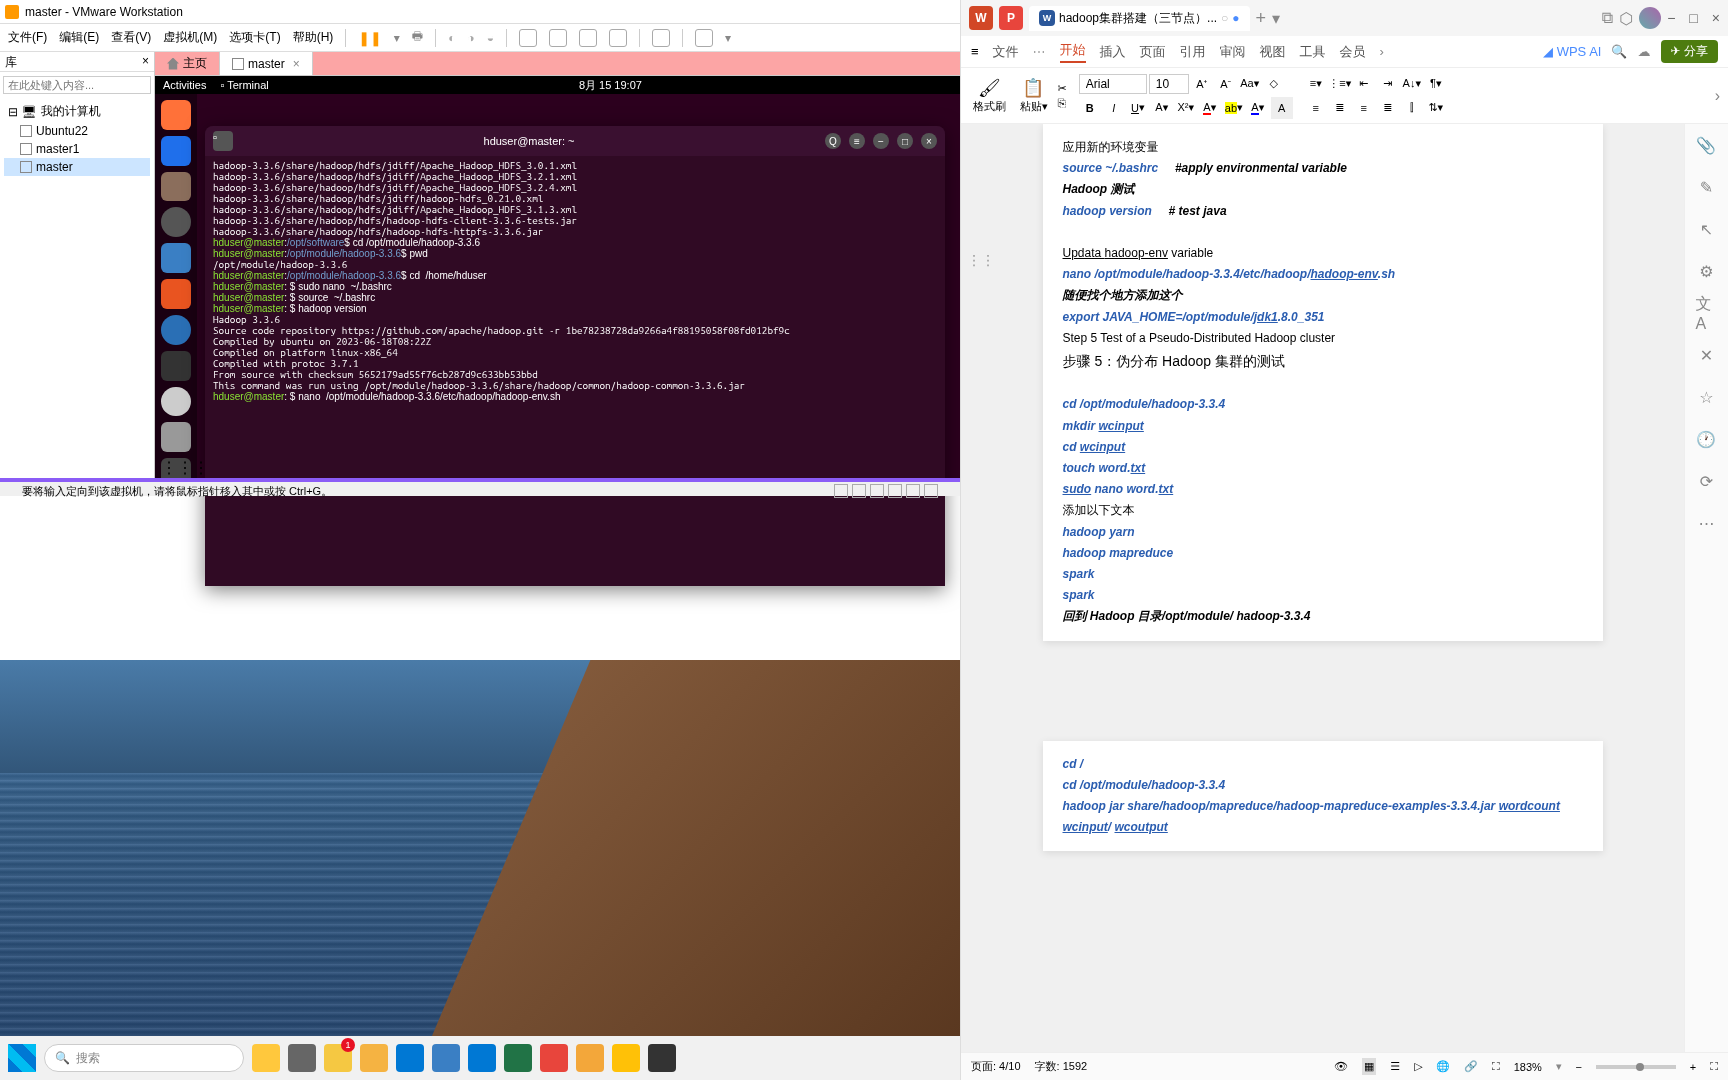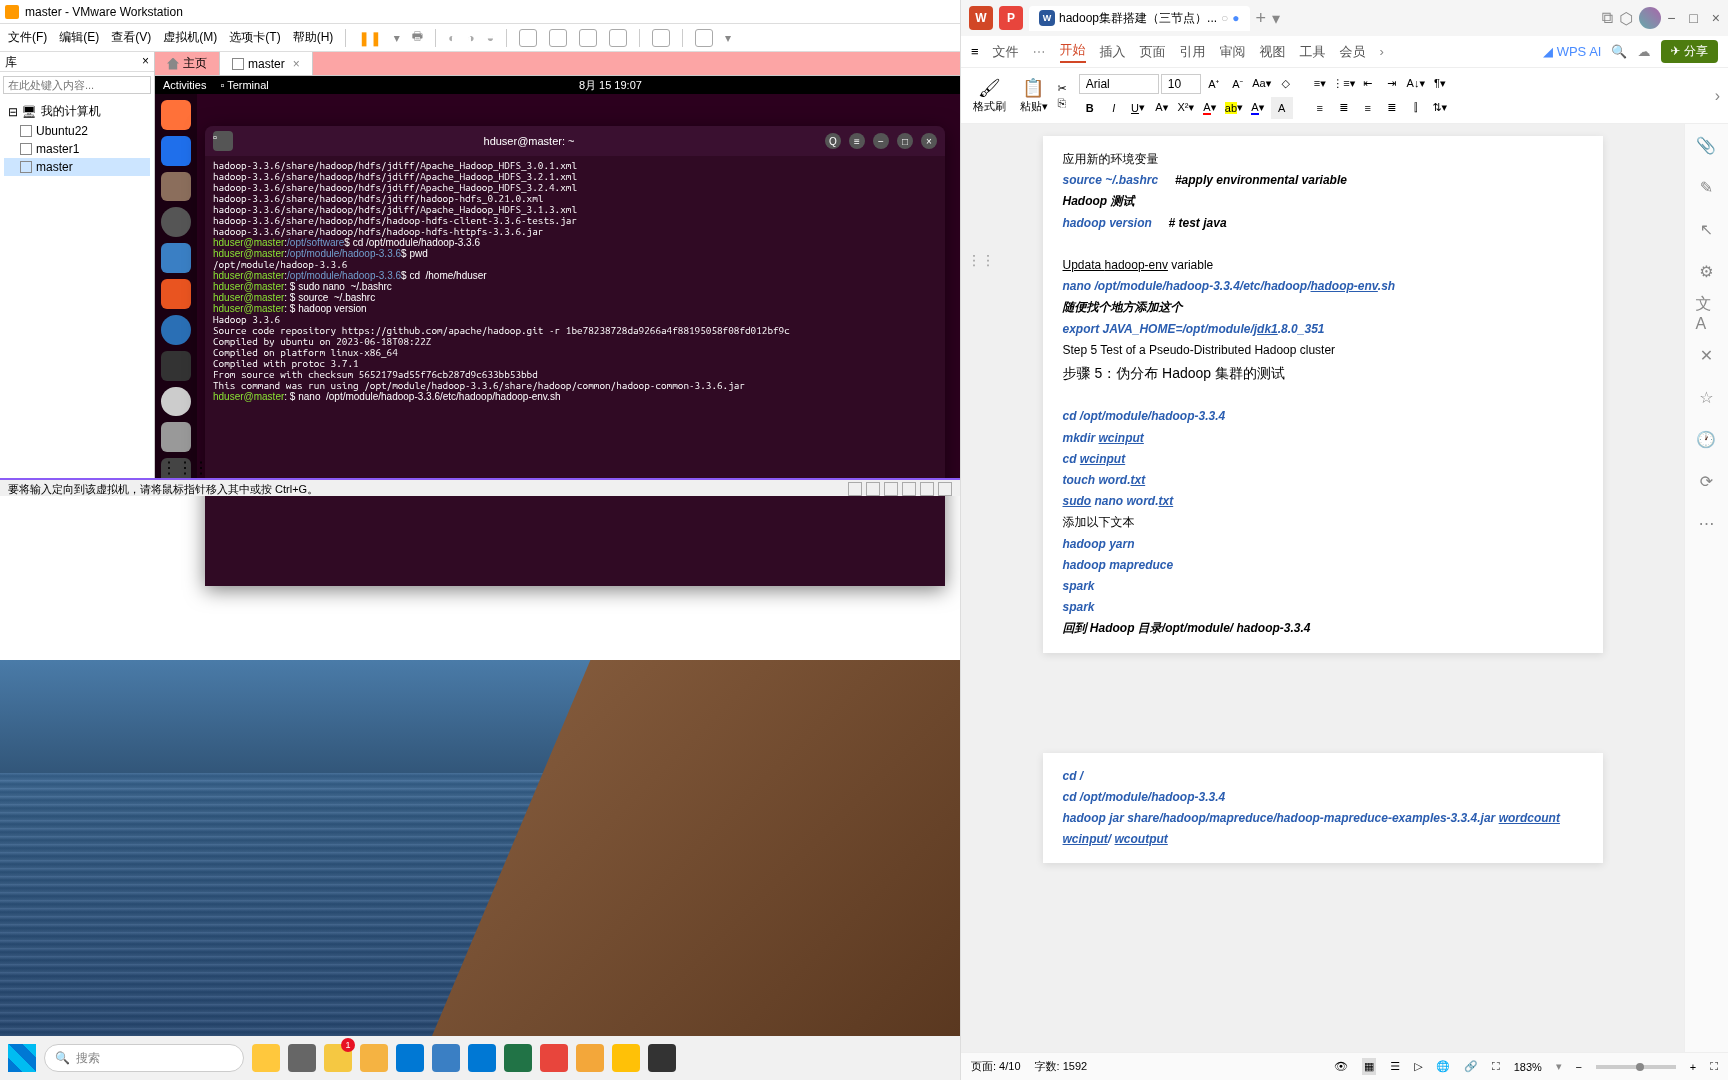--- a/index.html
+++ b/index.html
@@ -54,21 +54,21 @@
 .term-titlebar { height: 30px; background: #3a1030; border-radius: 8px 8px 0 0; display: flex; align-items: center; justify-content: space-between; padding: 0 8px; color: #fff; font-size: 11px; }
 .term-titlebar .left-ico { width: 20px; height: 20px; background: #555; border-radius: 4px; }
 .term-titlebar .title { flex: 1; text-align: center; }
 .term-titlebar .controls { display: flex; gap: 8px; }
 .term-titlebar .wc { width: 16px; height: 16px; background: #555; border-radius: 50%; display: flex; align-items: center; justify-content: center; font-size: 10px; }
 .term-body { padding: 4px 8px; font-family: 'Ubuntu Mono', 'Courier New', monospace; font-size: 10px; color: #fff; line-height: 1.1; white-space: pre; overflow: hidden; }
 .tg { color: #8ae234; }
 .tw { color: #fff; }
 .tb { color: #729fcf; }
 
-.vmware-status { position: absolute; bottom: 0; left: 0; right: 0; height: 18px; background: #f0f0f0; border-top: 2px solid #8b5cf6; font-size: 11px; padding: 2px 8px; display: flex; justify-content: space-between; }
+.vmware-status { position: absolute; bottom: 0; left: 0; right: 0; height: 18px; background: #f0f0f0; border-top: 4px solid #8b5cf6; font-size: 11px; padding: 2px 22px; display: flex; justify-content: space-between; }
 .status-icons { display: flex; gap: 4px; }
 .status-icons .si { width: 14px; height: 14px; border: 1px solid #aaa; }
 
 
 .wall { position: absolute; left: 0; top: 660px; width: 960px; height: 376px; background: linear-gradient(180deg, #4a7ba8 0%, #2a4a6a 40%, #1a3050 100%); }
 .dock-pier { position: absolute; right: 0; top: 0; width: 55%; height: 100%; background: linear-gradient(135deg, #8a6040 0%, #5a3820 100%); clip-path: polygon(30% 0, 100% 0, 100% 100%, 0 100%); }
 .water-ref { position: absolute; left: 0; bottom: 0; width: 100%; height: 70%; background: repeating-linear-gradient(0deg, rgba(100,150,200,0.3) 0px, rgba(50,100,150,0.3) 4px, rgba(150,200,255,0.3) 8px); }
 
 .taskbar { position: absolute; left: 0; bottom: 0; width: 960px; height: 44px; background: rgba(240,240,240,0.9); display: flex; align-items: center; padding: 0 8px; gap: 8px; }
 .taskbar .start { width: 28px; height: 28px; background: linear-gradient(45deg, #0078d4 25%, #00bcf2 25% 50%, #0078d4 50% 75%, #00bcf2 75%); }
@@ -88,25 +88,25 @@
 
 .wps-menubar { height: 32px; border-bottom: 1px solid #eee; display: flex; align-items: center; padding: 0 10px; font-size: 13px; gap: 14px; }
 .wps-menubar .mi { color: #555; cursor: pointer; }
 .wps-menubar .mi.act { color: #d24726; border-bottom: 2px solid #d24726; padding-bottom: 2px; }
 .wps-menubar .right { margin-left: auto; display: flex; gap: 10px; align-items: center; }
 .share-btn { background: #4d7c0f; color: #fff; padding: 3px 10px; border-radius: 4px; font-size: 12px; }
 
 .wps-toolbar { height: 56px; border-bottom: 1px solid #eee; display: flex; align-items: center; padding: 0 8px; gap: 6px; font-size: 11px; }
 .tb-group { display: flex; flex-direction: column; align-items: center; padding: 0 4px; }
 .tb-btn { width: 22px; height: 22px; border: 1px solid transparent; display: flex; align-items: center; justify-content: center; }
-.font-sel { border: 1px solid #ccc; padding: 2px 6px; font-size: 12px; width: 80px; }
+.font-sel { border: 1px solid #ccc; padding: 2px 6px; font-size: 12px; width: 68px; }
 .size-sel { border: 1px solid #ccc; padding: 2px 6px; font-size: 12px; width: 40px; }
 
 .wps-doc { position: absolute; top: 124px; left: 0; right: 44px; bottom: 28px; background: #f0f0f0; overflow: hidden; }
-.page { width: 560px; margin: 12px auto; background: #fff; padding: 12px 20px; font-size: 12px; line-height: 1.6; box-shadow: 0 2px 8px rgba(0,0,0,0.1); }
+.page { width: 560px; margin: 0 auto; background: #fff; padding: 12px 20px; font-size: 12px; line-height: 1.6; box-shadow: 0 2px 8px rgba(0,0,0,0.1); }
 .page2 { margin-top: 100px; }
 .doc-line { margin: 2px 0; }
 .cmd { color: #2a5db0; font-style: italic; font-weight: bold; }
 .cmt { color: #000; font-style: italic; font-weight: bold; }
 .und { text-decoration: underline; }
 .drag-h { position: absolute; left: 6px; top: 128px; color: #999; font-size: 14px; }
 
 .wps-sidebar { position: absolute; right: 0; top: 124px; width: 44px; bottom: 28px; background: #fafafa; border-left: 1px solid #eee; display: flex; flex-direction: column; align-items: center; padding-top: 10px; gap: 20px; }
 .sb-ico { width: 22px; height: 22px; color: #888; display: flex; align-items: center; justify-content: center; font-size: 16px; }
 

